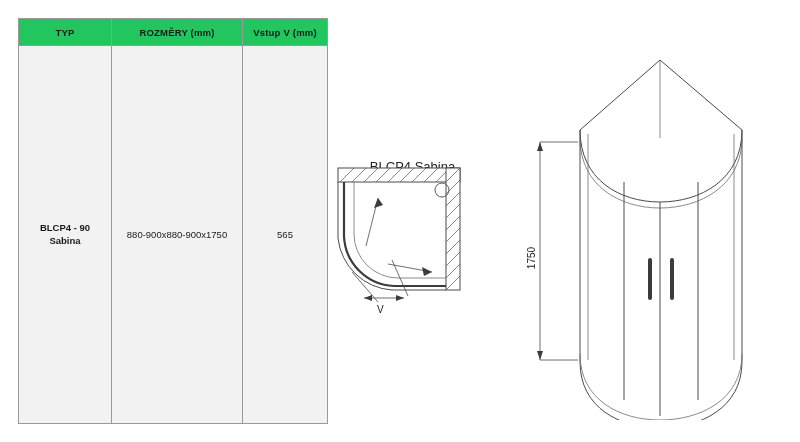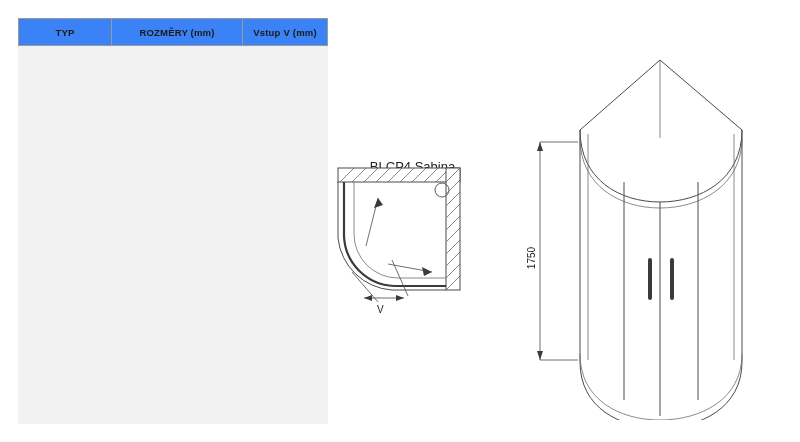--- a/index.html
+++ b/index.html
@@ -30,21 +30,21 @@
     border: 1px solid #9a9a9a;
     text-align: center;
     vertical-align: middle;
     color: #1a1a1a;
     padding: 0;
   }
   .spec-table thead th {
     height: 26px;
     font-size: 9.5px;
     font-weight: bold;
-    background: #3b82f6;
+    background: #22c55e;
     letter-spacing: .2px;
   }
   .col-typ { width: 92px; }
   .col-dim { width: 130px; margin-top: 27px; }
   .col-in  { width: 84px; }
 
   .spec-table tbody td {
     height: 190px;
     font-size: 9.5px;
   }
@@ -98,20 +98,28 @@
 
 <table class="spec-table">
   <thead>
     <tr>
       <th class="col-typ">TYP</th>
       <th class="col-dim">ROZMĚRY (mm)</th>
       <th class="col-in">Vstup V (mm)</th>
     </tr>
   </thead>
   <tbody>
+    <tr>
+      <td class="cell-typ">
+        <span>BLCP4 - 90</span><br>
+        <span>Sabina</span>
+      </td>
+      <td class="cell-dim">880-900x880-900x1750</td>
+      <td class="cell-in">565</td>
+    </tr>
   </tbody>
 </table>
 
 <div class="plan-title">BLCP4 Sabina</div>
 
 <div class="plan-wrap">
   <svg width="160" height="200" viewBox="0 0 160 200">
 
     <g>
       <rect x="8" y="48" width="122" height="14" fill="#ffffff" stroke="#4a4a4a" stroke-width="1"></rect>

